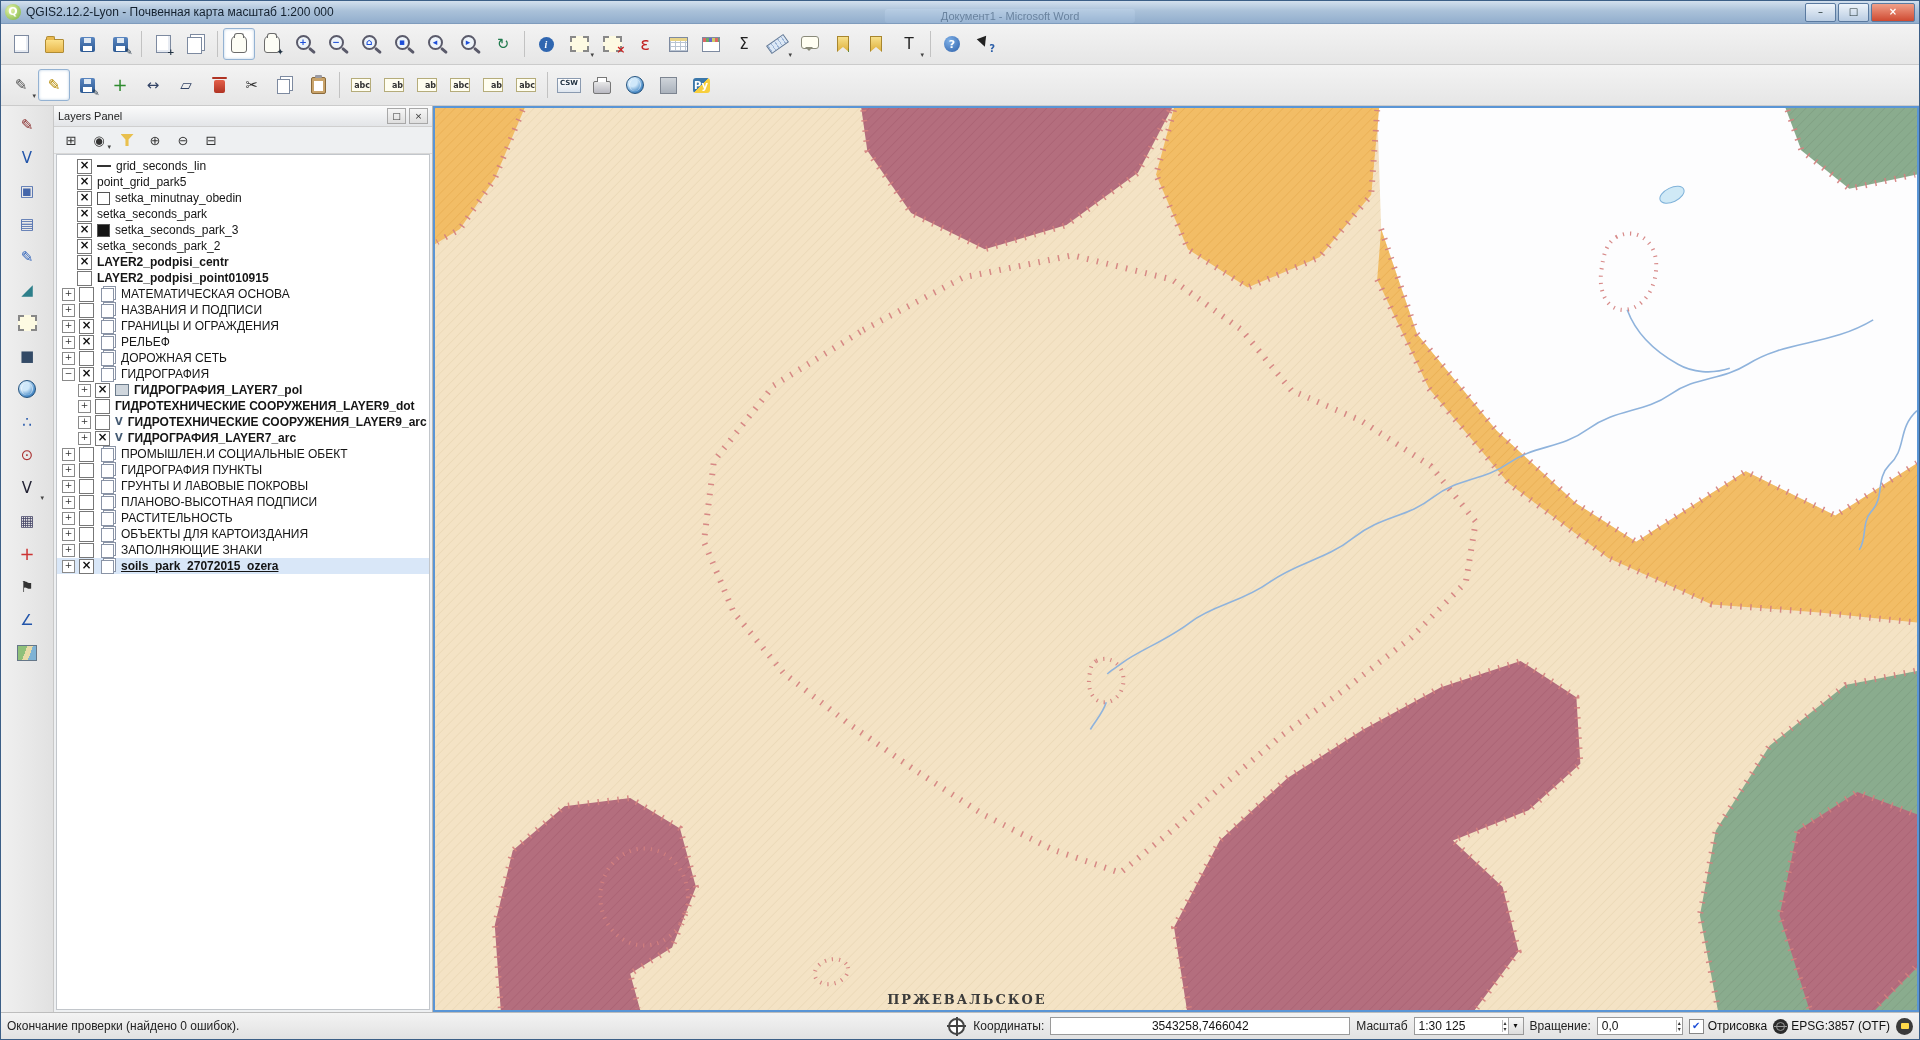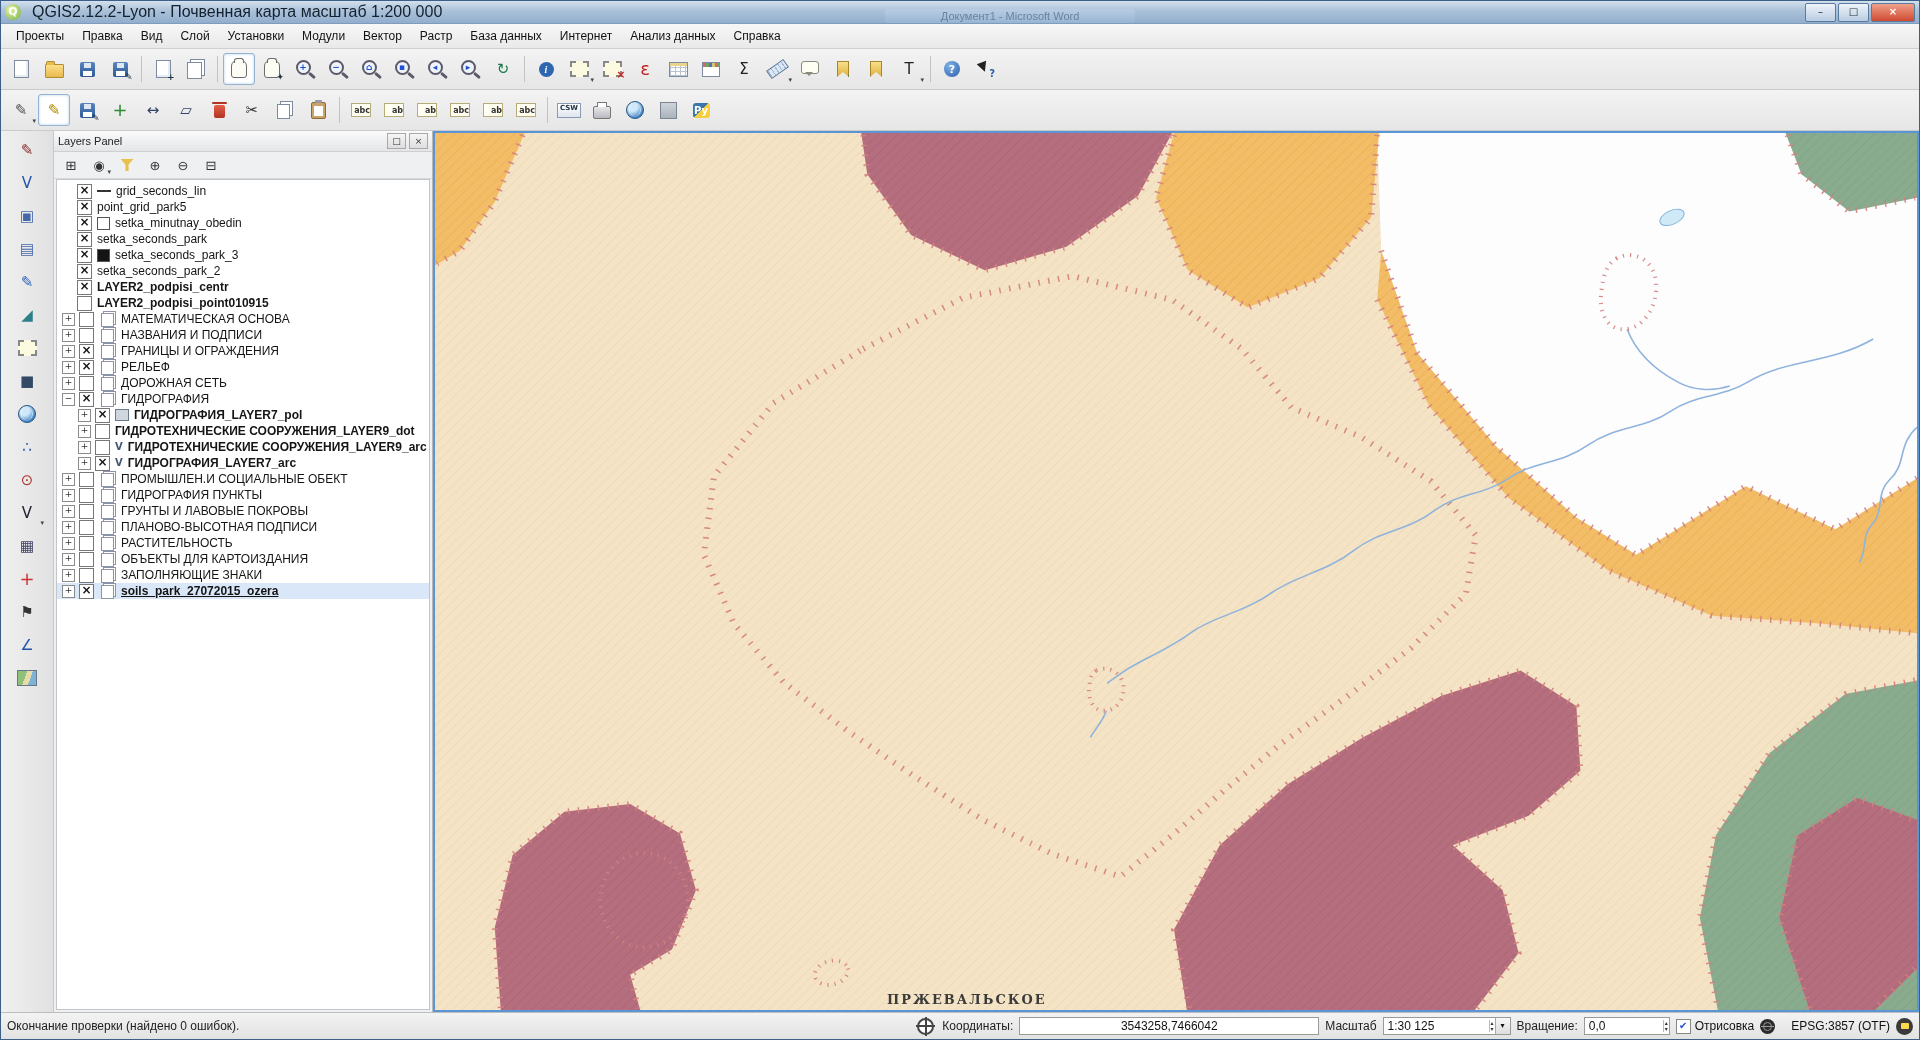--- a/index.html
+++ b/index.html
@@ -2,21 +2,21 @@
 <html><head>
 <meta charset="utf-8">
 <style>
   html,body{margin:0;padding:0}
   body{width:1920px;height:1040px;overflow:hidden;font-family:"Liberation Sans",sans-serif;font-size:12px;color:#111;background:#9db4c8}
   .window{width:1918px;height:1038px;border:1px solid #3c5f87;display:flex;flex-direction:column;background:#ececec}
 
   
   .titlebar{height:22px;background:linear-gradient(#d3e0ee,#aac1d9 45%,#92aecd);display:flex;align-items:center;padding:0 4px;position:relative;border-bottom:1px solid #7f9cbd;flex:0 0 auto}
   .app-icon{width:16px;height:16px;border-radius:50%;background:radial-gradient(circle at 35% 35%,#e7f3a9,#74b03f);color:#fff;font:bold 11px/16px "DejaVu Sans",sans-serif;text-align:center;flex:0 0 auto}
-  .title-text{margin-left:11px;font-size:16px;color:#14212f;white-space:nowrap}
+  .title-text{margin-left:5px;font-size:12px;color:#14212f;white-space:nowrap}
   .ghost-title{position:absolute;left:50%;top:8px;transform:translateX(-30%);font-size:11px;color:#27415e;opacity:.45;background:linear-gradient(#c4d8ee,#a3bedc);padding:1px 56px;border-radius:3px;white-space:nowrap}
   .winbtns{margin-left:auto;display:flex}
   .winbtn{width:29px;height:17px;border:1px solid #5a7aa0;border-radius:2px;margin-left:2px;display:flex;align-items:center;justify-content:center;font:10px/1 "DejaVu Sans",sans-serif;color:#233;background:linear-gradient(#eef4fa,#b9cce2)}
   .winbtn.close{background:linear-gradient(#f0a089,#cf4a31);color:#fff;width:42px;font-weight:bold}
 
   
   .menubar{height:24px;background:linear-gradient(#f7f7f7,#e9e9e9);display:flex;align-items:center;padding-left:6px;border-bottom:1px solid #cfcfcf;flex:0 0 auto}
   .menu-item{padding:3px 9px;border-radius:2px;white-space:nowrap}
 
   
@@ -109,28 +109,28 @@
   .map-area{flex:1;position:relative;border:2px solid #5a95d5;box-sizing:border-box;background:#fff;min-width:0}
   .map-area svg{display:block;width:100%;height:100%}
 
   
   .statusbar{height:26px;background:linear-gradient(#f3f3f3,#e2e2e2);border-top:1px solid #bdbdbd;display:flex;align-items:center;padding:0 6px;gap:6px;font-size:12px;flex:0 0 auto}
   .sb-msg{color:#222;white-space:nowrap}
   .sb-spacer{flex:1}
   .sb-label{color:#222;white-space:nowrap}
   .sb-input{height:18px;border:1px solid #9a9a9a;background:#fff;display:flex;align-items:center;padding:0 4px;box-sizing:border-box}
   .sb-input.coords{width:300px;justify-content:center}
-  .sb-input.scale{width:128px;justify-content:flex-start;padding-right:0}
+  .sb-input.scale{width:110px;justify-content:flex-start;padding-right:0}
   .sb-input.rot{width:86px;justify-content:flex-start;padding-right:0}
   .spin{display:flex;flex-direction:column;margin-left:auto;padding:0 1px;border-left:1px solid #bbb}
   .spin i{font:6px/6px "DejaVu Sans",sans-serif;font-style:normal;color:#333}
   .ddarrow{width:14px;height:16px;border-left:1px solid #aaa;display:flex;align-items:center;justify-content:center;font:8px/1 "DejaVu Sans",sans-serif;background:linear-gradient(#f8f8f8,#ddd)}
   .sb-render{display:flex;align-items:center;gap:4px}
   .sb-check{width:13px;height:13px;border:1px solid #888;background:#fff;font:10px/12px "DejaVu Sans",sans-serif;text-align:center;color:#1d4ed8}
-  .sb-crs{display:flex;align-items:center;gap:16px;white-space:nowrap}
+  .sb-crs{display:flex;align-items:center;gap:3px;white-space:nowrap}
   .sh-target{width:13px;height:13px;border:2px solid #444;border-radius:50%;position:relative;background:#fff;margin-right:2px}
   .sh-target::before{content:"";position:absolute;left:50%;top:-3px;bottom:-3px;width:2px;margin-left:-1px;background:#444}
   .sh-target::after{content:"";position:absolute;top:50%;left:-3px;right:-3px;height:2px;margin-top:-1px;background:#444}
   .sh-crs{width:15px;height:15px;border-radius:50%;background:#2b2b2b;position:relative}
   .sh-crs::before{content:"";position:absolute;inset:3px;border-radius:50%;border:1px solid #999}
   .sh-crs::after{content:"";position:absolute;left:1px;right:1px;top:50%;height:1px;background:#999}
   .sb-log{width:17px;height:17px;border-radius:50%;background:#3a3a3a;display:flex;align-items:center;justify-content:center}
   .lgdot{width:8px;height:6px;background:#ffd94a;border-radius:1px}
 </style>
 </head>
@@ -142,34 +142,20 @@
     <div class="app-icon">Q</div>
     <span class="title-text">QGIS2.12.2-Lyon - Почвенная карта масштаб 1:200 000</span>
     <span class="ghost-title">Документ1 - Microsoft Word</span>
     <div class="winbtns">
       <div class="winbtn">–</div>
       <div class="winbtn">□</div>
       <div class="winbtn close">×</div>
     </div>
   </div>
 
-  <div class="menubar">
-      <div class="menu-item">Проекты</div>
-      <div class="menu-item">Правка</div>
-      <div class="menu-item">Вид</div>
-      <div class="menu-item">Слой</div>
-      <div class="menu-item">Установки</div>
-      <div class="menu-item">Модули</div>
-      <div class="menu-item">Вектор</div>
-      <div class="menu-item">Растр</div>
-      <div class="menu-item">База данных</div>
-      <div class="menu-item">Интернет</div>
-      <div class="menu-item">Анализ данных</div>
-      <div class="menu-item">Справка</div>
-    </div>
 
   <div class="toolbar row1">
       <div class="tbtn">
         <span class="sh-page"></span>
       </div>
       <div class="tbtn">
         <span class="sh-folder"></span>
       </div>
       <div class="tbtn">
         <span class="sh-floppy"></span>

